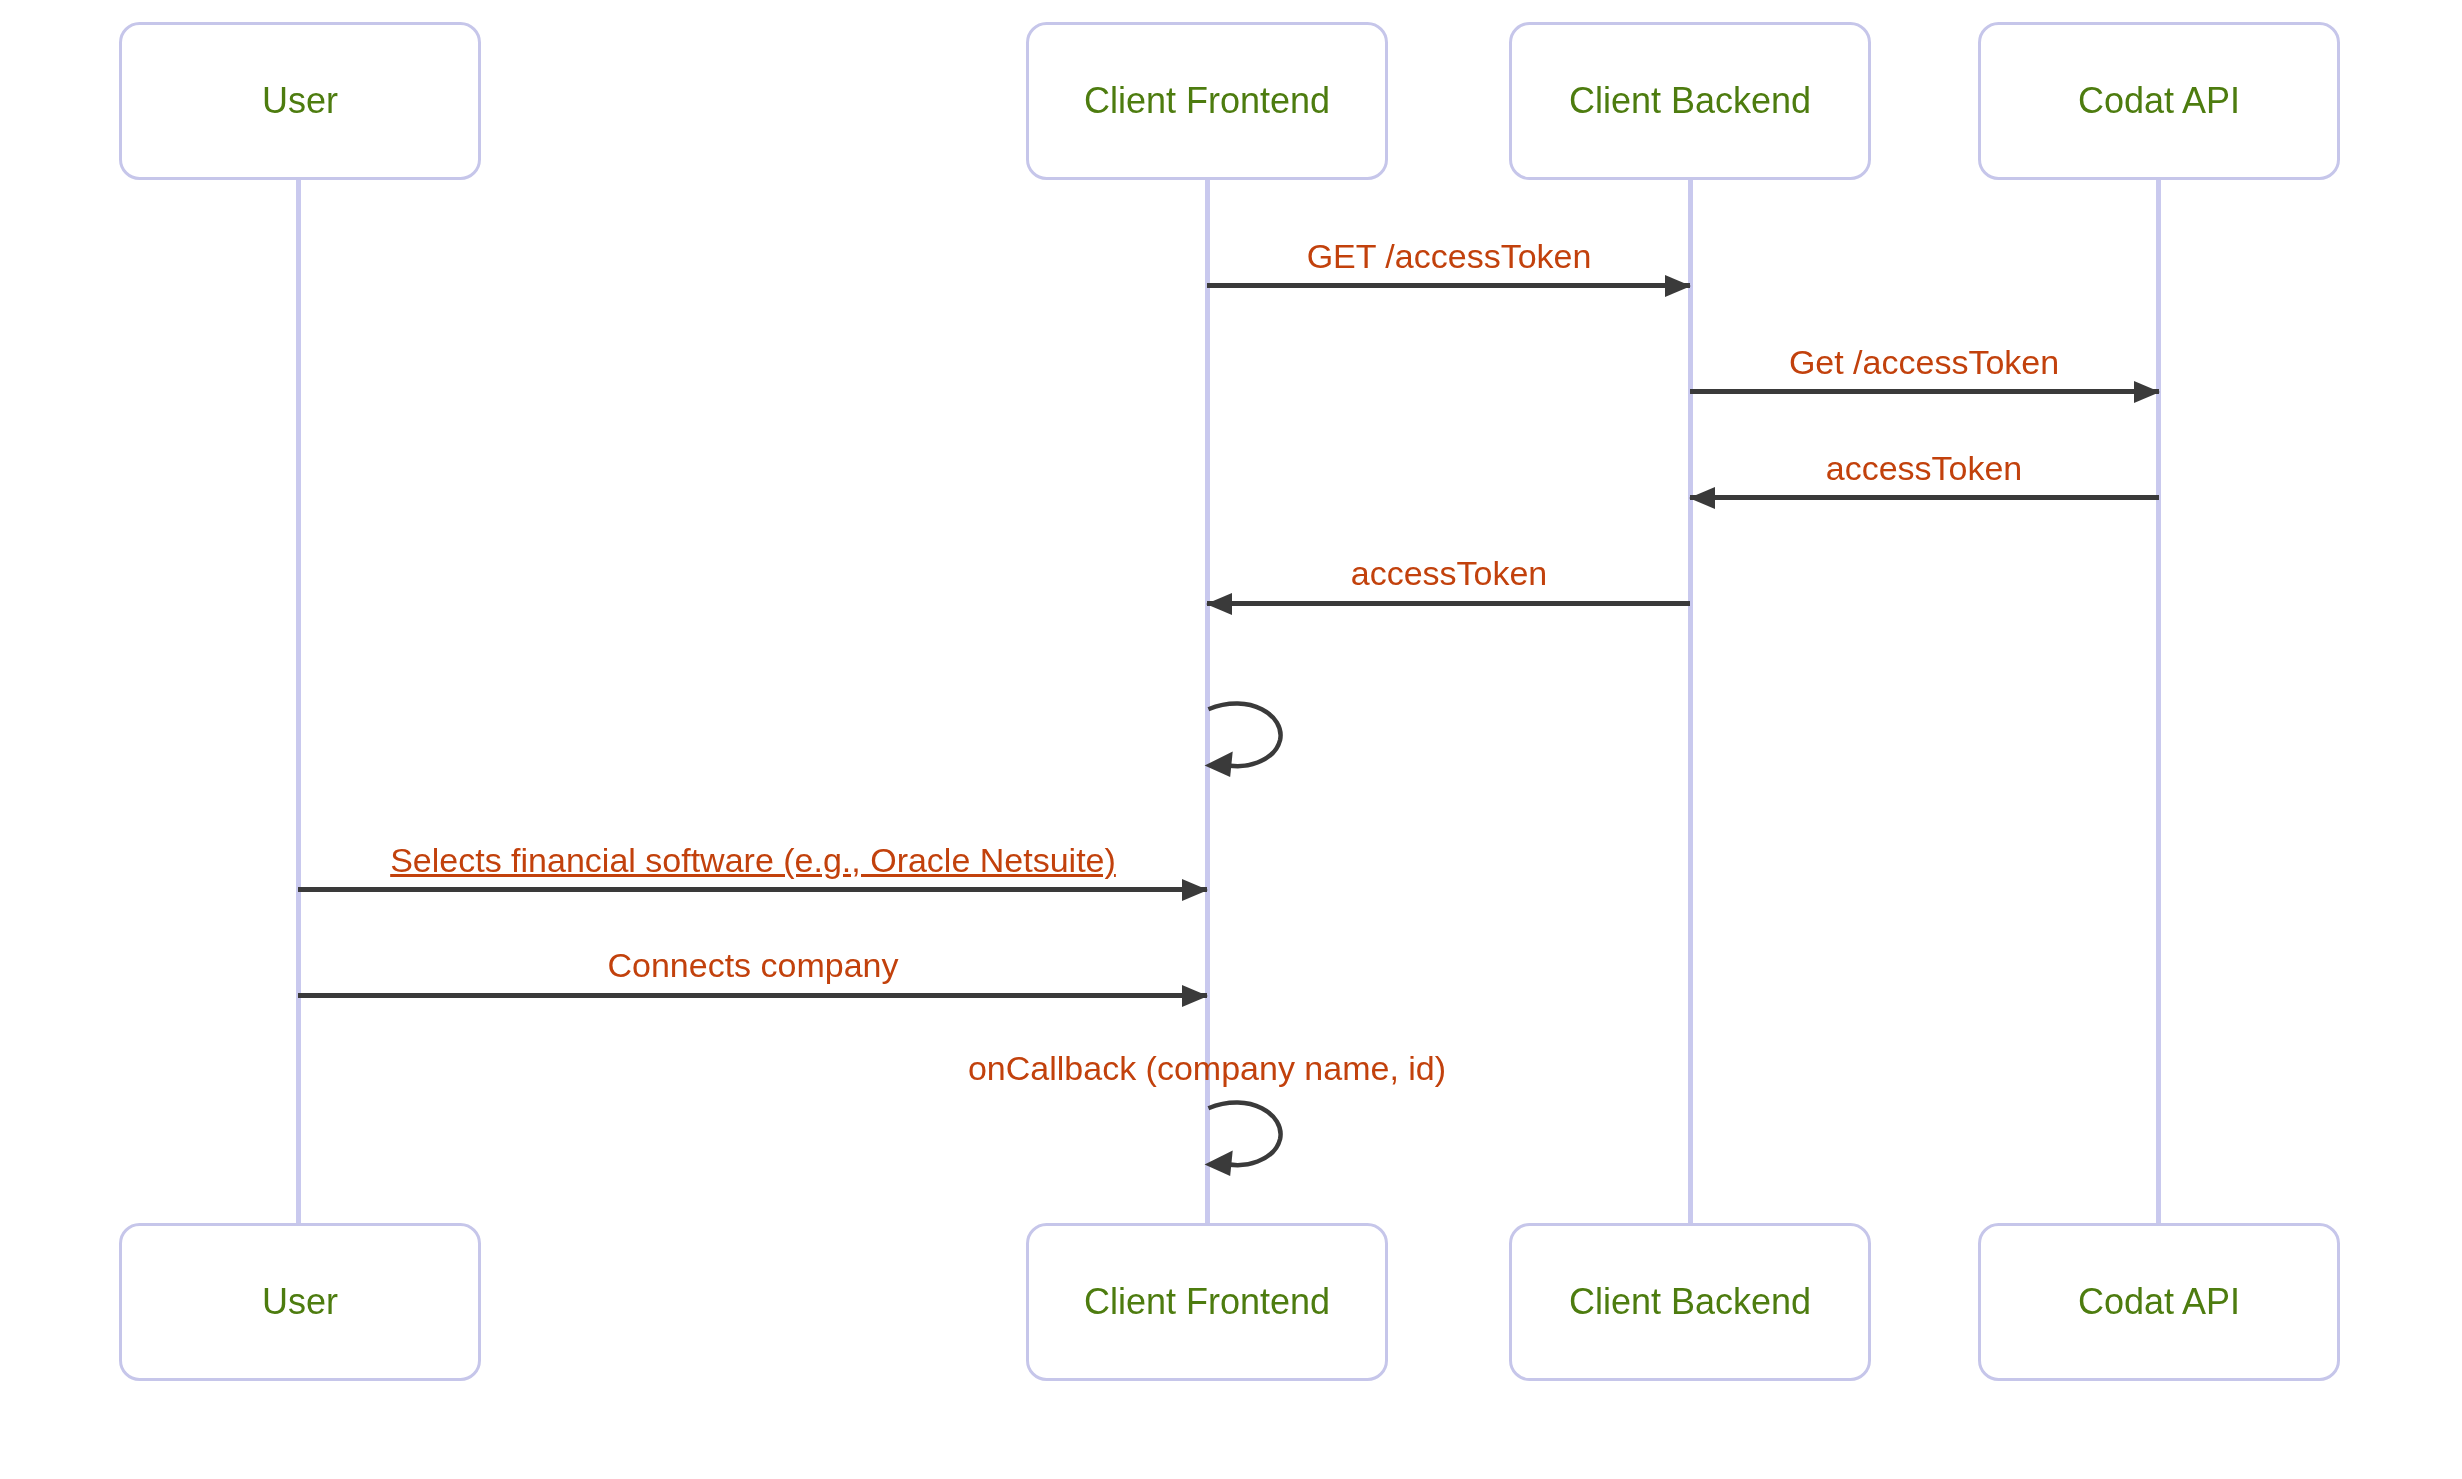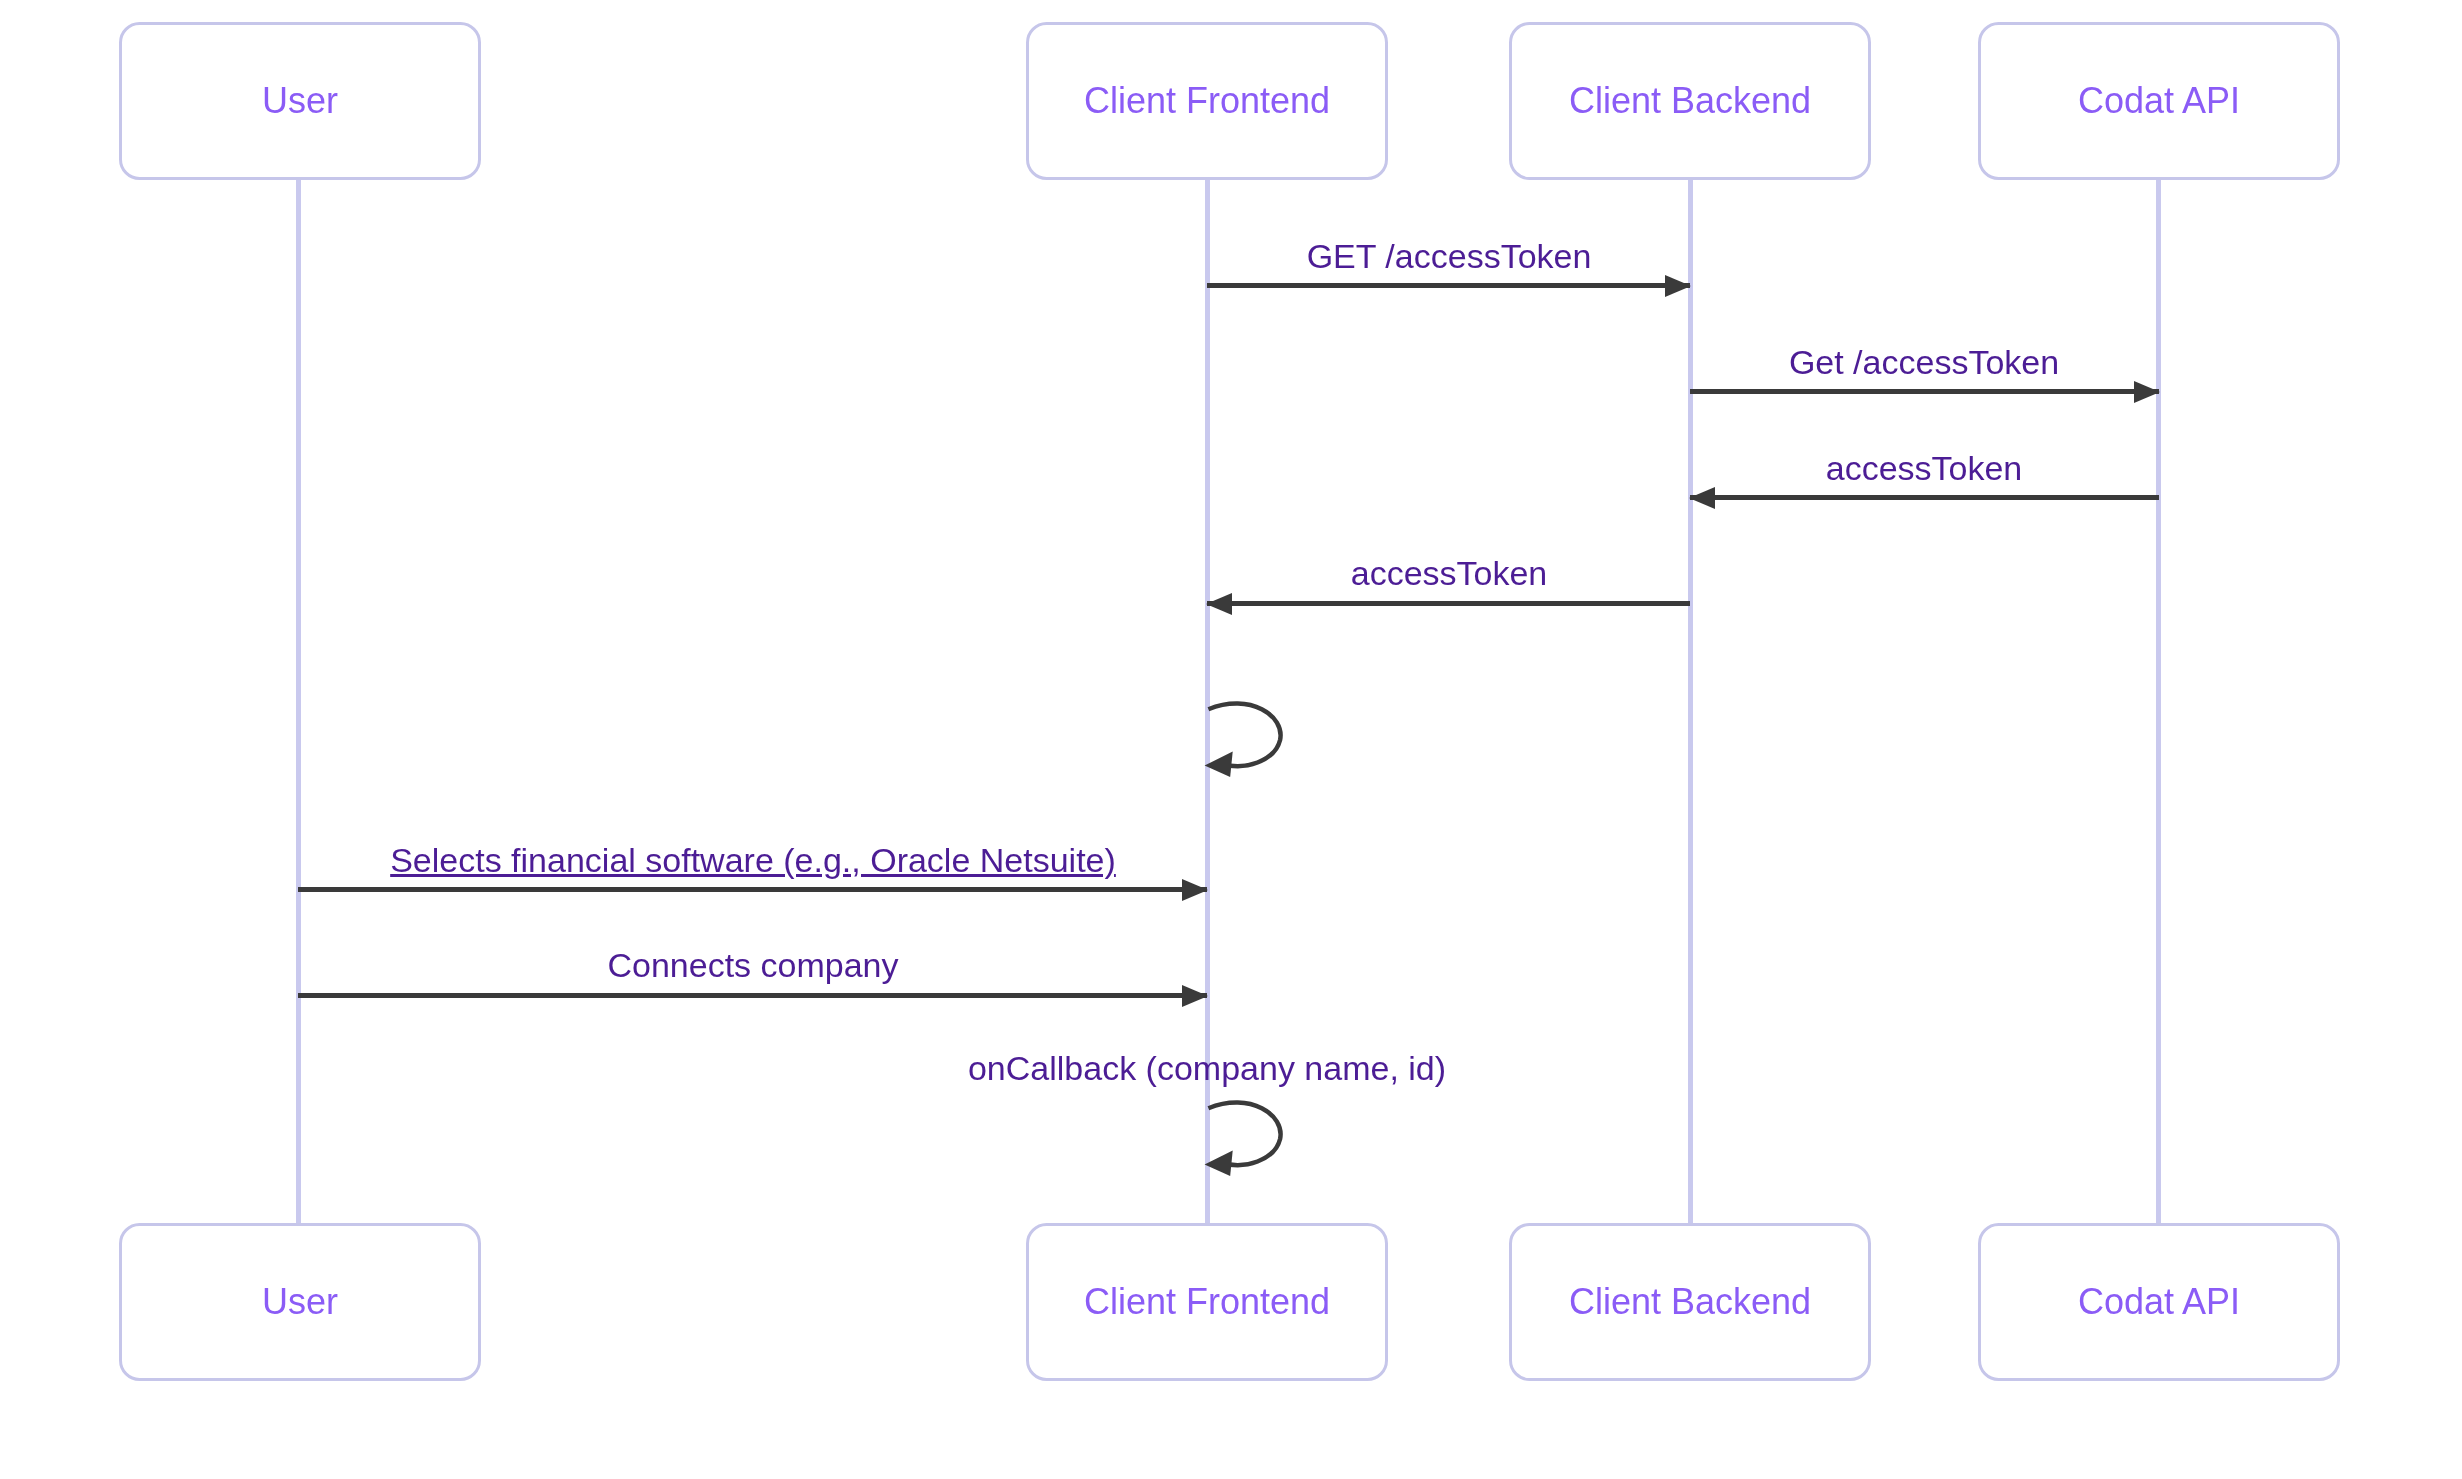--- a/index.html
+++ b/index.html
@@ -23,21 +23,21 @@
     background: #ffffff;
     border: 3.8px solid #c6c6ea;
     border-radius: 20.5px;
     box-sizing: border-box;
     display: flex;
     align-items: center;
     justify-content: center;
   }
   .actor span {
     font-size: 36px;
-    color: #8b5cf6;
+    color: #4d7c0f;
     white-space: nowrap;
   }
   .lifeline {
     position: absolute;
     width: 5.1px;
     background: #c9c9ee;
   }
   .msg {
     position: absolute;
     height: 4.5px;
@@ -65,21 +65,21 @@
   .head.left {
     left: -1.3px;
     border-right: 26px solid #3a3a3a;
   }
   .msg-label {
     position: absolute;
     transform: translateX(-50%);
     font-size: 34px;
     line-height: 40px;
     white-space: nowrap;
-    color: #4c1d95;
+    color: #c2410c;
     text-align: left;
   }
   .self-loop {
     position: absolute;
     width: 96px;
     height: 80px;
   }
 </style>
 </head>
 <body>

